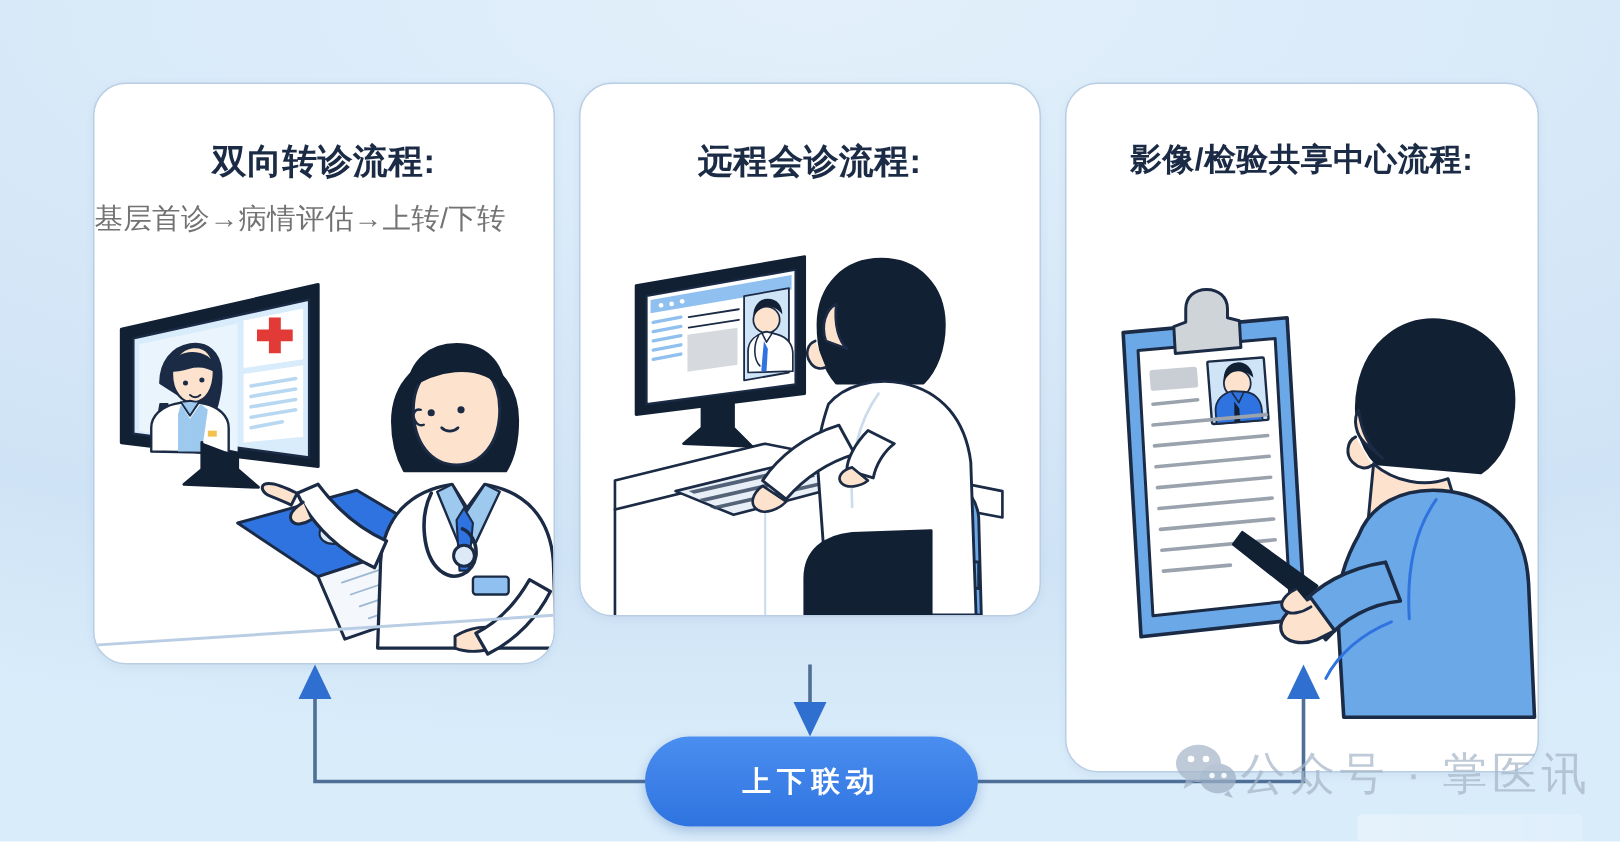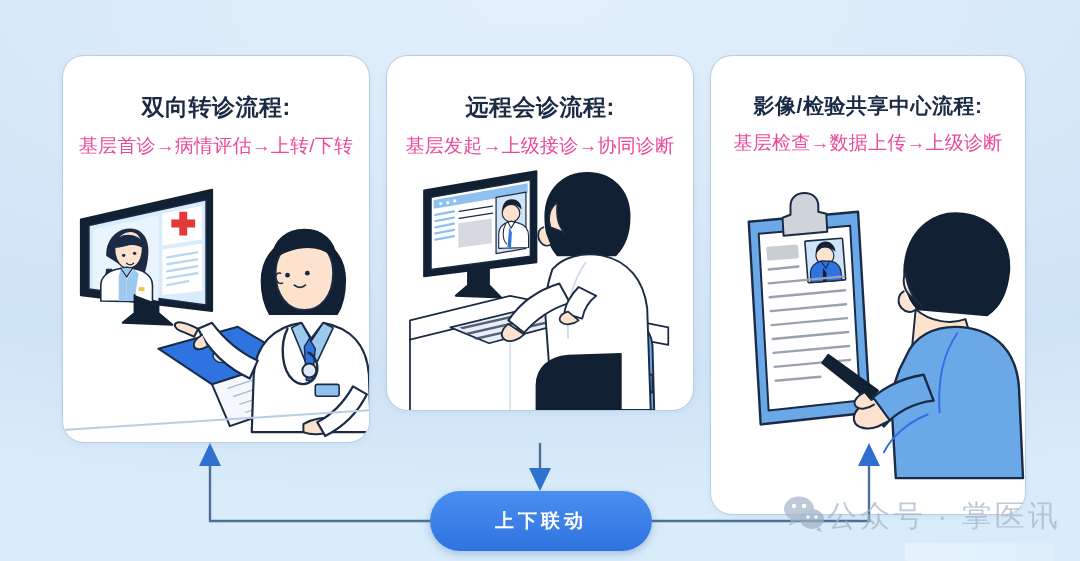--- a/index.html
+++ b/index.html
@@ -24,22 +24,21 @@
     box-shadow: 0 2px 6px rgba(80,110,150,.08);
     overflow: hidden;
   }
   .card-title {
     text-align: center;
     font-weight: 700;
     color: #1b2b45;
     letter-spacing: .5px;
   }
   .card-sub {
-    text-align: center;
-    color: #ec4899;
+    color: #737373;
     letter-spacing: .2px;
     white-space: nowrap;
   }
   .card-1 { left: 62px;  top: 55px; width: 308px; height: 388px; }
   .card-2 { left: 386px; top: 55px; width: 308px; height: 356px; }
   .card-3 { left: 710px; top: 55px; width: 316px; height: 460px; }
   .card .card-title { margin-top: 36px; font-size: 23px; }
   .card .card-sub   { margin-top: 10px; font-size: 19px; }
   .card-3 .card-title { font-size: 21px; }
   .card-3 .card-sub   { font-size: 19px; }
@@ -153,21 +152,20 @@
           <path d="M292 224 c-8 14-20 28-36 36 l8 14 c20-10 34-26 42-42 z" fill="#ffffff" stroke="#1b2b45" stroke-width="2.2"></path>
 
           <path d="M0 268 L308 248" stroke="#b9cee4" stroke-width="2"></path>
         </g>
       </svg>
     </div>
   </div>
 
   <div class="card card-2">
     <div class="card-title">远程会诊流程:</div>
-    <div class="card-sub">基层发起→上级接诊→协同诊断</div>
     <div class="art">
       <svg viewBox="0 0 308 280" xmlns="http://www.w3.org/2000/svg">
         <g stroke="#1b2b45" stroke-width="2.2" stroke-linejoin="round" stroke-linecap="round" fill="none">
 
           <path d="M6 178 L120 150 L300 186 L300 206 L120 172 L6 200 Z" fill="#ffffff" stroke="#1b2b45" stroke-width="2"></path>
           <path d="M6 200 L6 280" stroke="#1b2b45" stroke-width="2"></path>
           <path d="M120 172 L120 280" stroke="#cddcec" stroke-width="1.6"></path>
 
           <path d="M22 30 L150 8 L150 112 L22 128 Z" fill="#122034" stroke="#122034" stroke-width="2"></path>
           <path d="M30 38 L143 18 L143 105 L30 120 Z" fill="#ffffff" stroke="#1b2b45" stroke-width="1.6"></path>
@@ -228,21 +226,20 @@
           <path d="M118 182 c-8 6-10 14-4 18 c6 4 16 0 22-6 z" fill="#fde3cd" stroke="#1b2b45" stroke-width="2"></path>
           <path d="M198 140 c-10 10-16 22-16 30 l20 6 c2-10 8-20 16-26 z" fill="#ffffff" stroke="#1b2b45" stroke-width="2.2"></path>
           <path d="M186 168 c-8 2-12 8-8 12 c4 4 14 3 20-2 z" fill="#fde3cd" stroke="#1b2b45" stroke-width="2"></path>
         </g>
       </svg>
     </div>
   </div>
 
   <div class="card card-3">
     <div class="card-title">影像/检验共享中心流程:</div>
-    <div class="card-sub">基层检查→数据上传→上级诊断</div>
     <div class="art">
       <svg viewBox="0 0 316 280" xmlns="http://www.w3.org/2000/svg">
         <g stroke="#1b2b45" stroke-width="2.2" stroke-linejoin="round" stroke-linecap="round" fill="none">
 
           <path d="M38 22 L148 12 L160 214 L50 226 Z" fill="#6aa8e8" stroke="#1b2b45" stroke-width="2.4"></path>
           <path d="M48 34 L140 26 L150 202 L58 212 Z" fill="#ffffff" stroke="#1b2b45" stroke-width="2"></path>
 
           <path d="M80 6 c0-8 6-13 14-13 c8 0 14 5 14 13 l0 6 l8 2 l1 18 l-44 4 l-1-18 l8-3 z" fill="#cfd4d9" stroke="#1b2b45" stroke-width="2"></path>
 
           <rect x="96" y="40" width="38" height="42" rx="1" fill="#cfe4f7" stroke="#1b2b45" stroke-width="1.6" transform="rotate(-4.5 115 61)"></rect>

